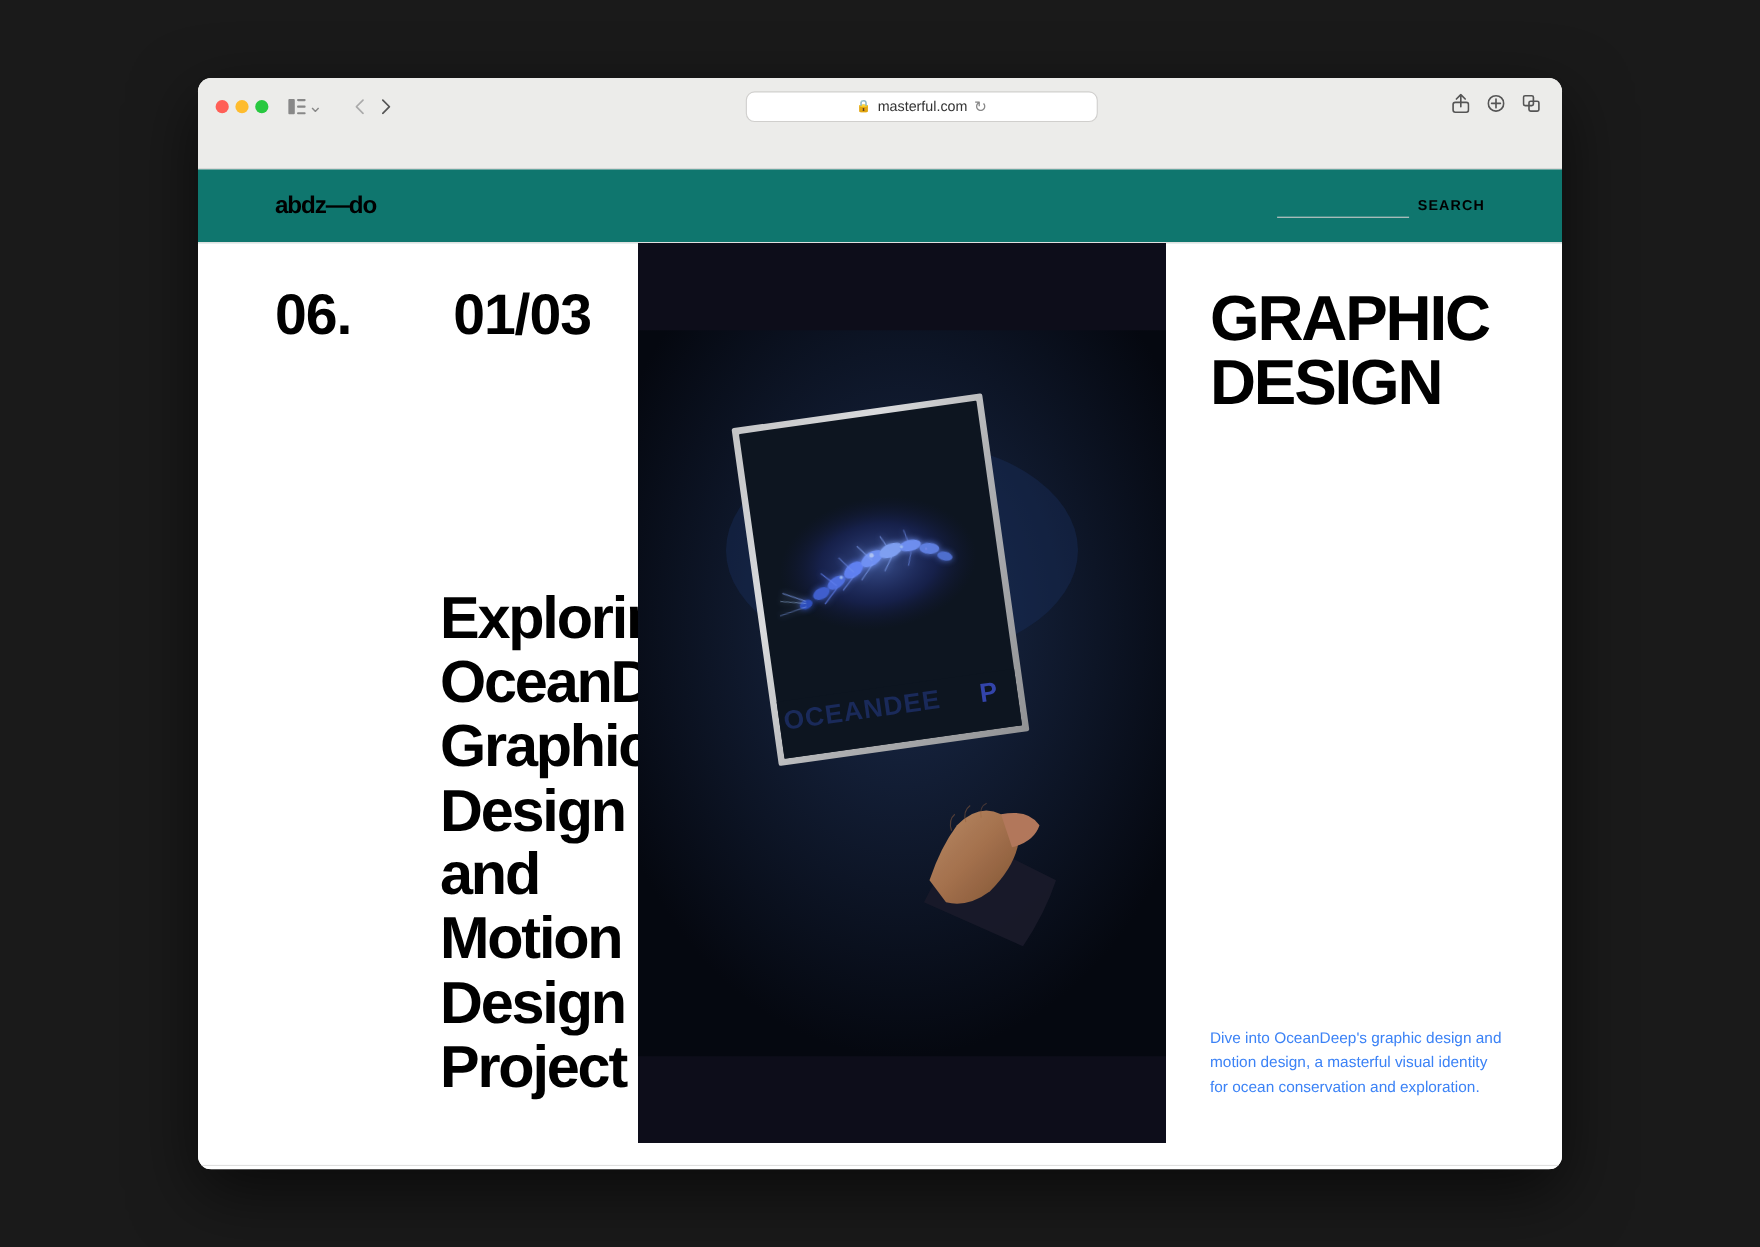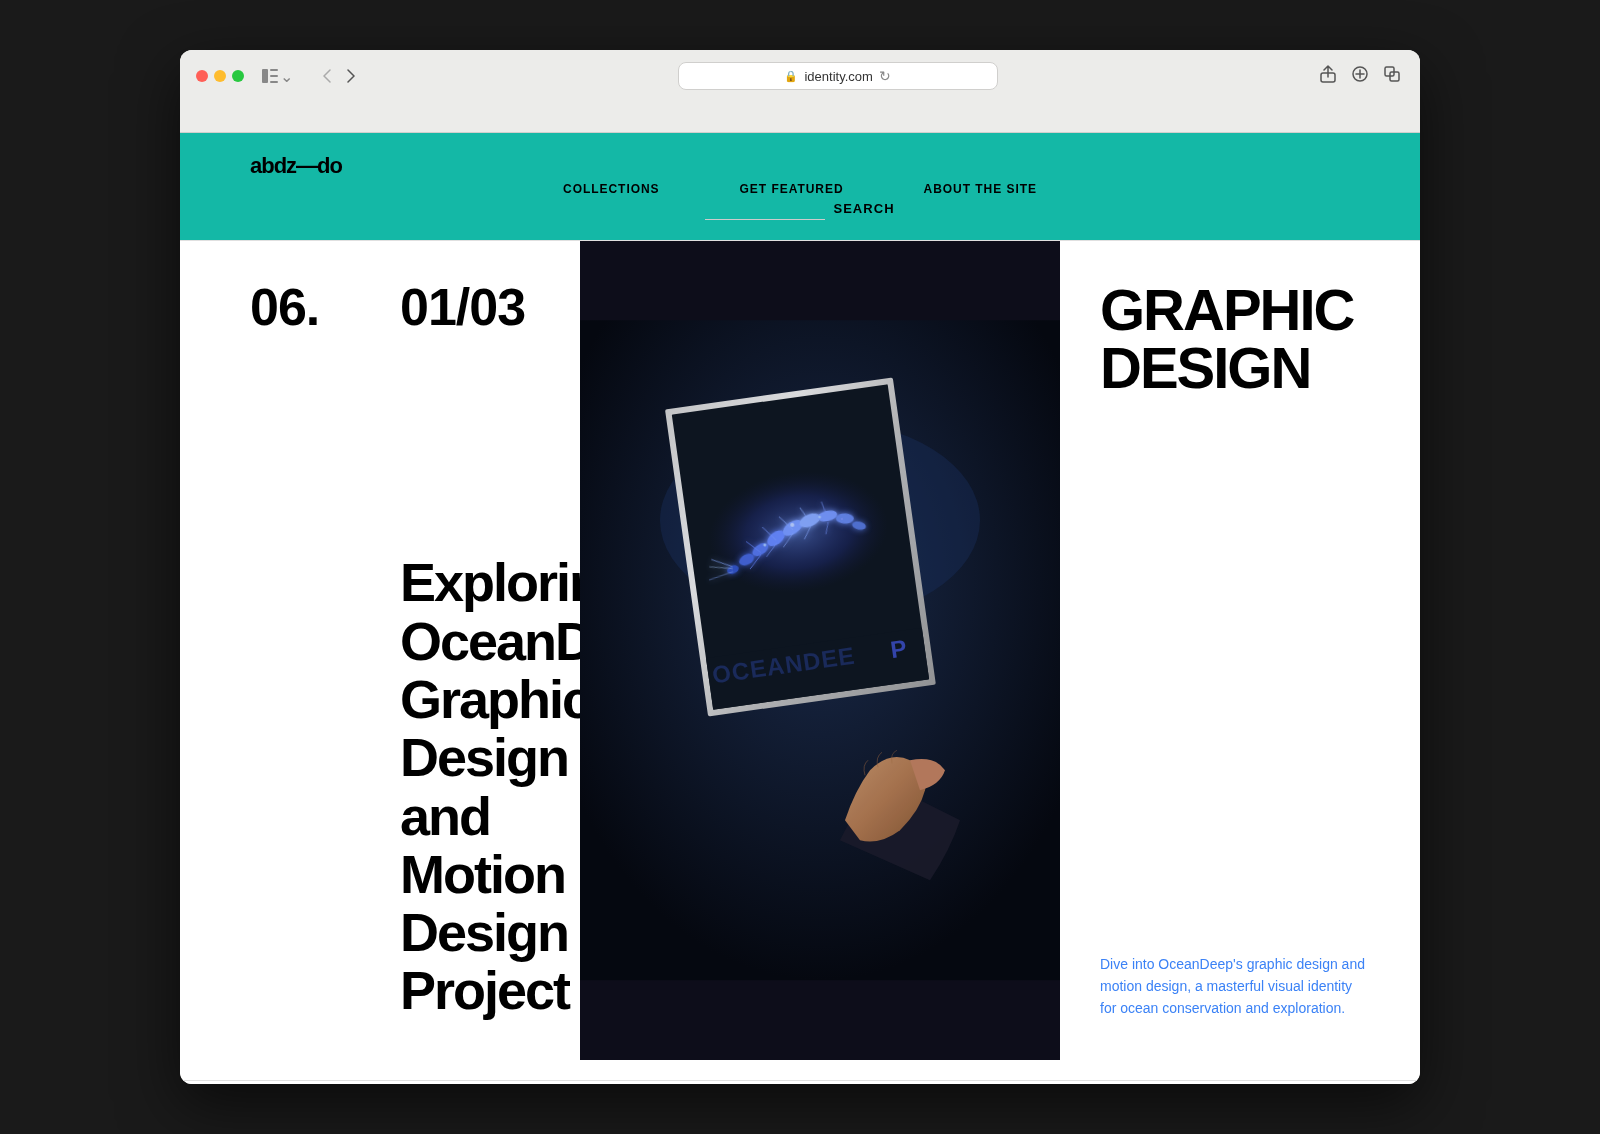--- a/index.html
+++ b/index.html
@@ -128,22 +128,21 @@
     .site-content {
       background: #fff;
     }
 
     
     .site-nav {
       display: flex;
       align-items: center;
       padding: 20px 70px;
       border-bottom: 1px solid #e0e0e0;
-      background: #14b8a6;
-      flex-direction: column;
+      background: #0f766e;
     }
 
     .site-logo {
       font-size: 22px;
       font-weight: 700;
       color: #000;
       letter-spacing: -1px;
       margin-right: auto;
       text-decoration: none;
     }
@@ -217,20 +216,21 @@
     .article-title-col {
       padding: 40px 0 40px 20px;
     }
 
     .slide-counter {
       font-size: 52px;
       font-weight: 800;
       color: #000;
       line-height: 1;
       letter-spacing: -1px;
+      margin-left: 12px;
     }
 
     .article-headline {
       margin-top: 220px;
       font-size: 54px;
       font-weight: 800;
       color: #000;
       line-height: 1.08;
       letter-spacing: -2px;
     }
@@ -341,21 +341,21 @@
         <button class="browser-btn">
           <svg width="8" height="14" viewBox="0 0 8 14" fill="none">
             <path d="M1 1L7 7L1 13" stroke="#555" stroke-width="1.5" stroke-linecap="round"></path>
           </svg>
         </button>
       </div>
 
       <div class="address-bar-wrap">
         <div class="address-bar">
           <span class="lock-icon">🔒</span>
-          <span>identity.com</span>
+          <span>masterful.com</span>
           <span class="reload-icon">↻</span>
         </div>
       </div>
 
       <div class="browser-actions">
         <button class="browser-action-btn">
           <svg width="16" height="18" viewBox="0 0 16 18" fill="none">
             <path d="M8 1v11M4 5L8 1l4 4" stroke="#555" stroke-width="1.5" stroke-linecap="round" stroke-linejoin="round"></path>
             <rect x="1" y="8" width="14" height="9" rx="2" stroke="#555" stroke-width="1.5" fill="none"></rect>
           </svg>
@@ -377,31 +377,20 @@
 
     <div class="tab-bar">
     </div>
   </div>
 
   <div class="site-content">
 
     <nav class="site-nav">
       <a class="site-logo">abdz—do</a>
 
-      <ul class="nav-links">
-        <li>
-          <a class="nav-link">COLLECTIONS</a>
-        </li>
-        <li>
-          <a class="nav-link">GET FEATURED</a>
-        </li>
-        <li>
-          <a class="nav-link">ABOUT THE SITE</a>
-        </li>
-      </ul>
 
       <div class="search-area">
         <input type="text" class="search-input-line" placeholder="" style="">
         <span class="search-label">SEARCH</span>
       </div>
     </nav>
 
     <div class="main-content">
 
       <div class="col-index">

